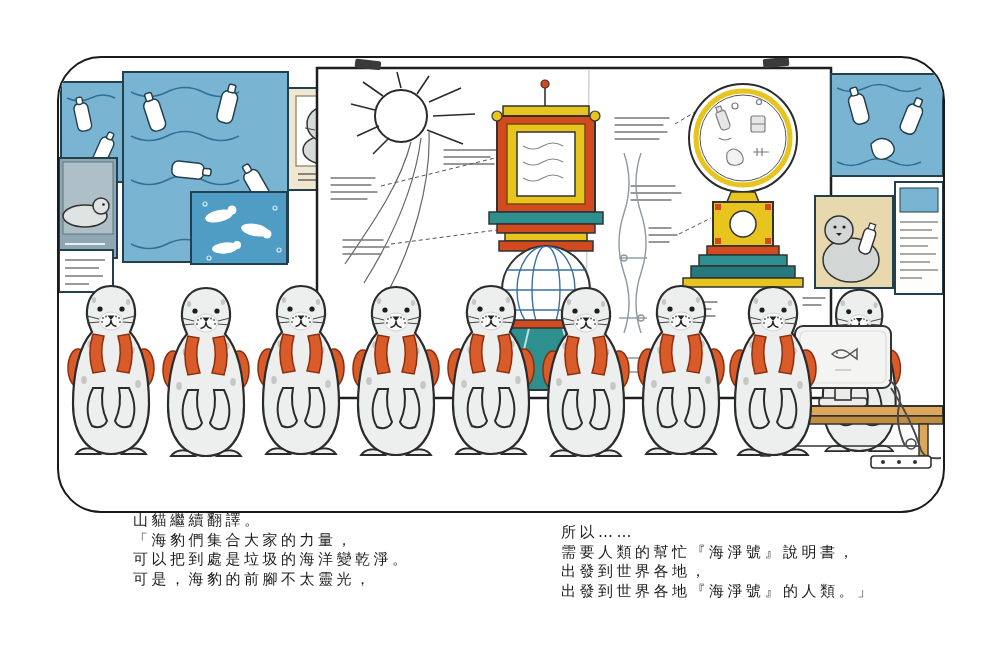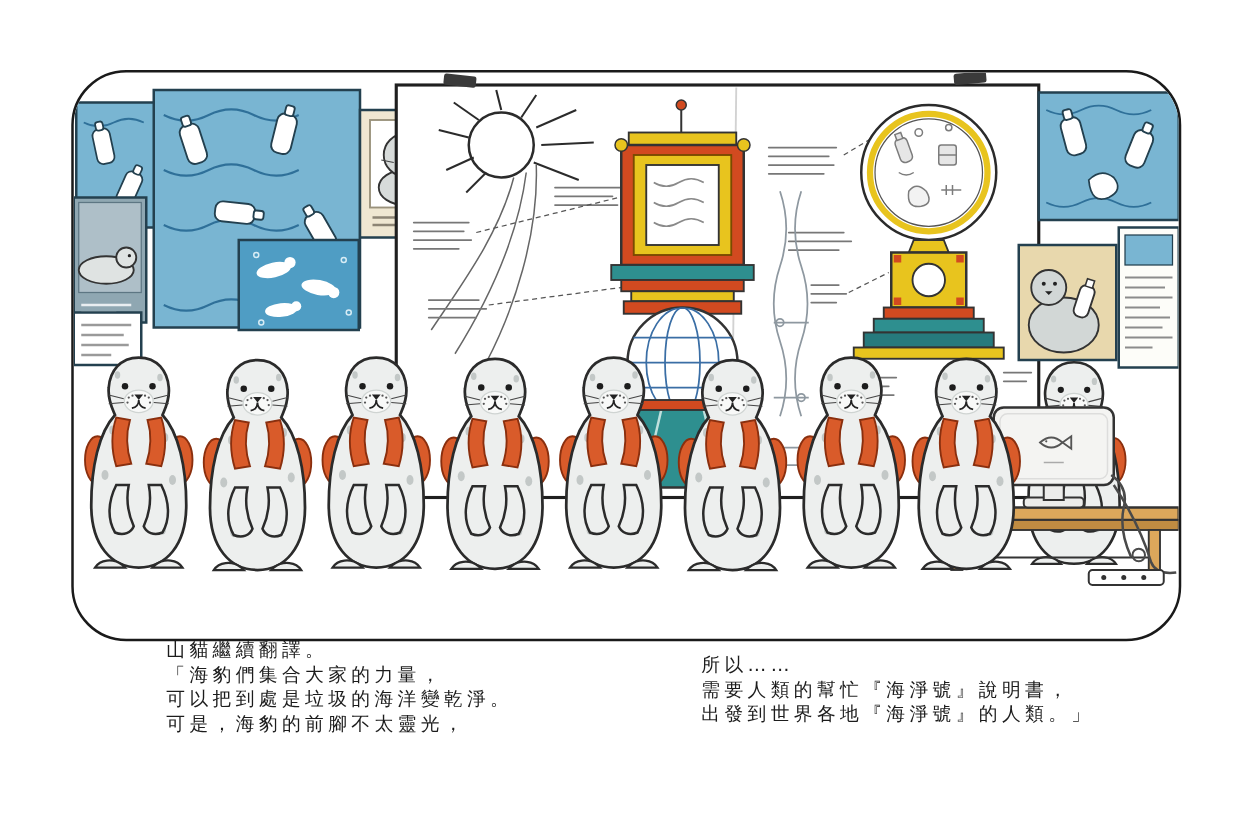--- a/index.html
+++ b/index.html
@@ -385,16 +385,17 @@
   <div class="story-col left">
     <div class="story-line">山貓繼續翻譯。</div>
     <div class="story-line">「海豹們集合大家的力量，</div>
     <div class="story-line">可以把到處是垃圾的海洋變乾淨。</div>
     <div class="story-line">可是，海豹的前腳不太靈光，</div>
   </div>
 
   <div class="story-col right">
     <div class="story-line">所以……</div>
     <div class="story-line">需要人類的幫忙『海淨號』說明書，</div>
+    <div class="story-line">出發到世界各地，</div>
     <div class="story-line">出發到世界各地『海淨號』的人類。」</div>
   </div>
 
 </div>
 
 </body></html>

